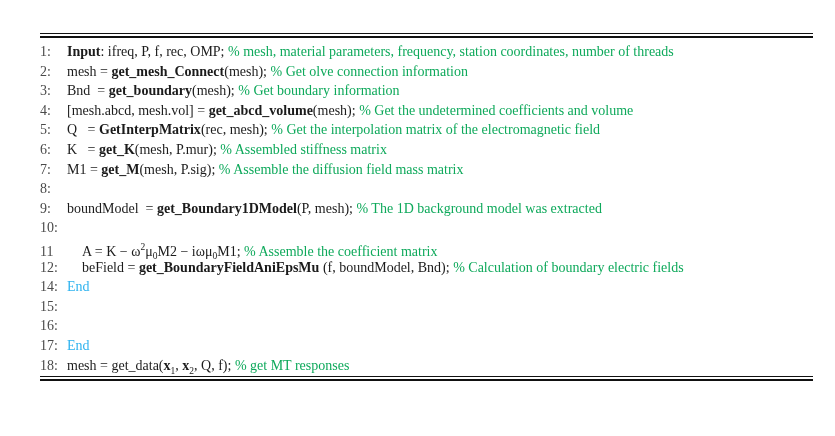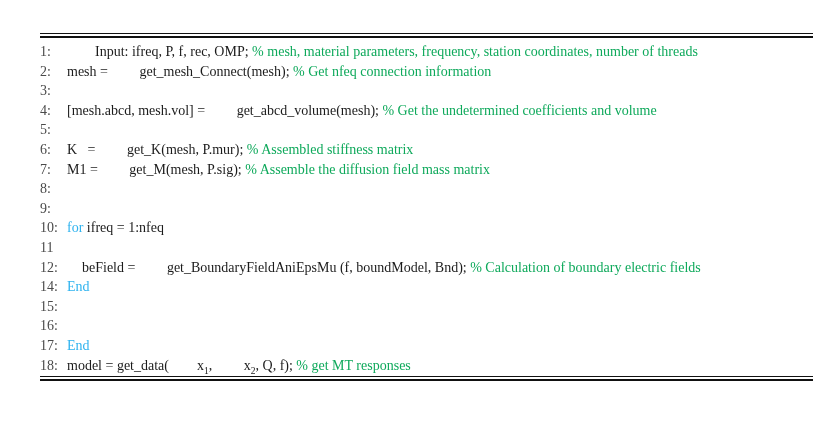--- a/index.html
+++ b/index.html
@@ -36,71 +36,74 @@
   .num {
     flex: 0 0 27px;
     color: var(--num, #4a4a4a);
     white-space: pre;
   }
   .body {
     white-space: pre;
   }
   .body.ind { padding-left: 15px; }
   .s-n { }
-  .s-b { font-weight: normal; margin-left: 28px; }
+  .s-b { font-weight: bold; }
   .s-k { color: var(--keyword, #2fb3ef); }
   .s-c { color: var(--comment, #0ea95b); }
   .s-cu { color: var(--comment, #0ea95b); text-decoration: underline; }
   .s-sub { vertical-align: sub; font-size: 0.68em; }
   .s-sup { vertical-align: super; font-size: 0.68em; }
 </style>
 </head>
 <body style="background: rgb(255, 255, 255);">
 
 <div class="algo">
   <div class="rule top"></div>
   <div class="code-block" id="code-block">
       <div class="row">
         <span class="num">1:</span>
         <span class="body"><span class="s-b">Input</span><span class="s-n">: ifreq, P, f, rec, OMP; </span><span class="s-c">% mesh, material parameters, frequency, station coordinates, number of threads</span></span>
       </div>
       <div class="row">
         <span class="num">2:</span>
-        <span class="body"><span class="s-n">mesh = </span><span class="s-b">get_mesh_Connect</span><span class="s-n">(mesh); </span><span class="s-c">% Get nfeq connection information</span></span>
+        <span class="body"><span class="s-n">mesh = </span><span class="s-b">get_mesh_Connect</span><span class="s-n">(mesh); </span><span class="s-c">% Get olve connection information</span></span>
       </div>
       <div class="row">
         <span class="num">3:</span>
+        <span class="body"><span class="s-n">Bnd  = </span><span class="s-b">get_boundary</span><span class="s-n">(mesh); </span><span class="s-c">% Get boundary information</span></span>
       </div>
       <div class="row">
         <span class="num">4:</span>
         <span class="body"><span class="s-n">[mesh.abcd, mesh.vol] = </span><span class="s-b">get_abcd_volume</span><span class="s-n">(mesh); </span><span class="s-c">% Get the undetermined coefficients and volume</span></span>
       </div>
       <div class="row">
         <span class="num">5:</span>
+        <span class="body"><span class="s-n">Q   = </span><span class="s-b">GetInterpMatrix</span><span class="s-n">(rec, mesh); </span><span class="s-c">% Get the interpolation matrix of the electromagnetic field</span></span>
       </div>
       <div class="row">
         <span class="num">6:</span>
         <span class="body"><span class="s-n">K   = </span><span class="s-b">get_K</span><span class="s-n">(mesh, P.mur); </span><span class="s-c">% Assembled stiffness matrix</span></span>
       </div>
       <div class="row">
         <span class="num">7:</span>
         <span class="body"><span class="s-n">M1 = </span><span class="s-b">get_M</span><span class="s-n">(mesh, P.sig); </span><span class="s-c">% Assemble the diffusion field mass matrix</span></span>
       </div>
       <div class="row">
         <span class="num">8:</span>
       </div>
       <div class="row">
         <span class="num">9:</span>
+        <span class="body"><span class="s-n">boundModel  = </span><span class="s-b">get_Boundary1DModel</span><span class="s-n">(P, mesh); </span><span class="s-c">% The 1D background model was extracted</span></span>
       </div>
       <div class="row">
         <span class="num">10:</span>
-        <span class="body"><span class="s-k">for</span><span class="s-n"> ifreq = 1:nfeq</span></span>
       </div>
       <div class="row">
         <span class="num">11</span>
+        <span class="body ind"><span class="s-n">A = K − ω</span><span class="s-sup">2</span><span class="s-n">μ</span><span class="s-sub">0</span><span class="s-n">M2 − iωμ</span><span class="s-sub">0</span><span class="s-n">M1; </span><span class="s-c">% Assemble the coefficient matrix</span></span>
       </div>
       <div class="row">
         <span class="num">12:</span>
         <span class="body ind"><span class="s-n">beField = </span><span class="s-b">get_BoundaryFieldAniEpsMu</span><span class="s-n"> (f, boundModel, Bnd); </span><span class="s-c">% Calculation of boundary electric fields</span></span>
       </div>
       <div class="row">
         <span class="num">14:</span>
         <span class="body"><span class="s-k">End</span></span>
       </div>
       <div class="row">
@@ -108,17 +111,17 @@
       </div>
       <div class="row">
         <span class="num">16:</span>
       </div>
       <div class="row">
         <span class="num">17:</span>
         <span class="body"><span class="s-k">End</span></span>
       </div>
       <div class="row">
         <span class="num">18:</span>
-        <span class="body"><span class="s-n">model = get_data(</span><span class="s-b">x</span><span class="s-sub">1</span><span class="s-n">, </span><span class="s-b">x</span><span class="s-sub">2</span><span class="s-n">, Q, f); </span><span class="s-c">% get MT responses</span></span>
+        <span class="body"><span class="s-n">mesh = get_data(</span><span class="s-b">x</span><span class="s-sub">1</span><span class="s-n">, </span><span class="s-b">x</span><span class="s-sub">2</span><span class="s-n">, Q, f); </span><span class="s-c">% get MT responses</span></span>
       </div>
     </div>
   <div class="rule bottom"></div>
 </div>
 
 </body></html>

